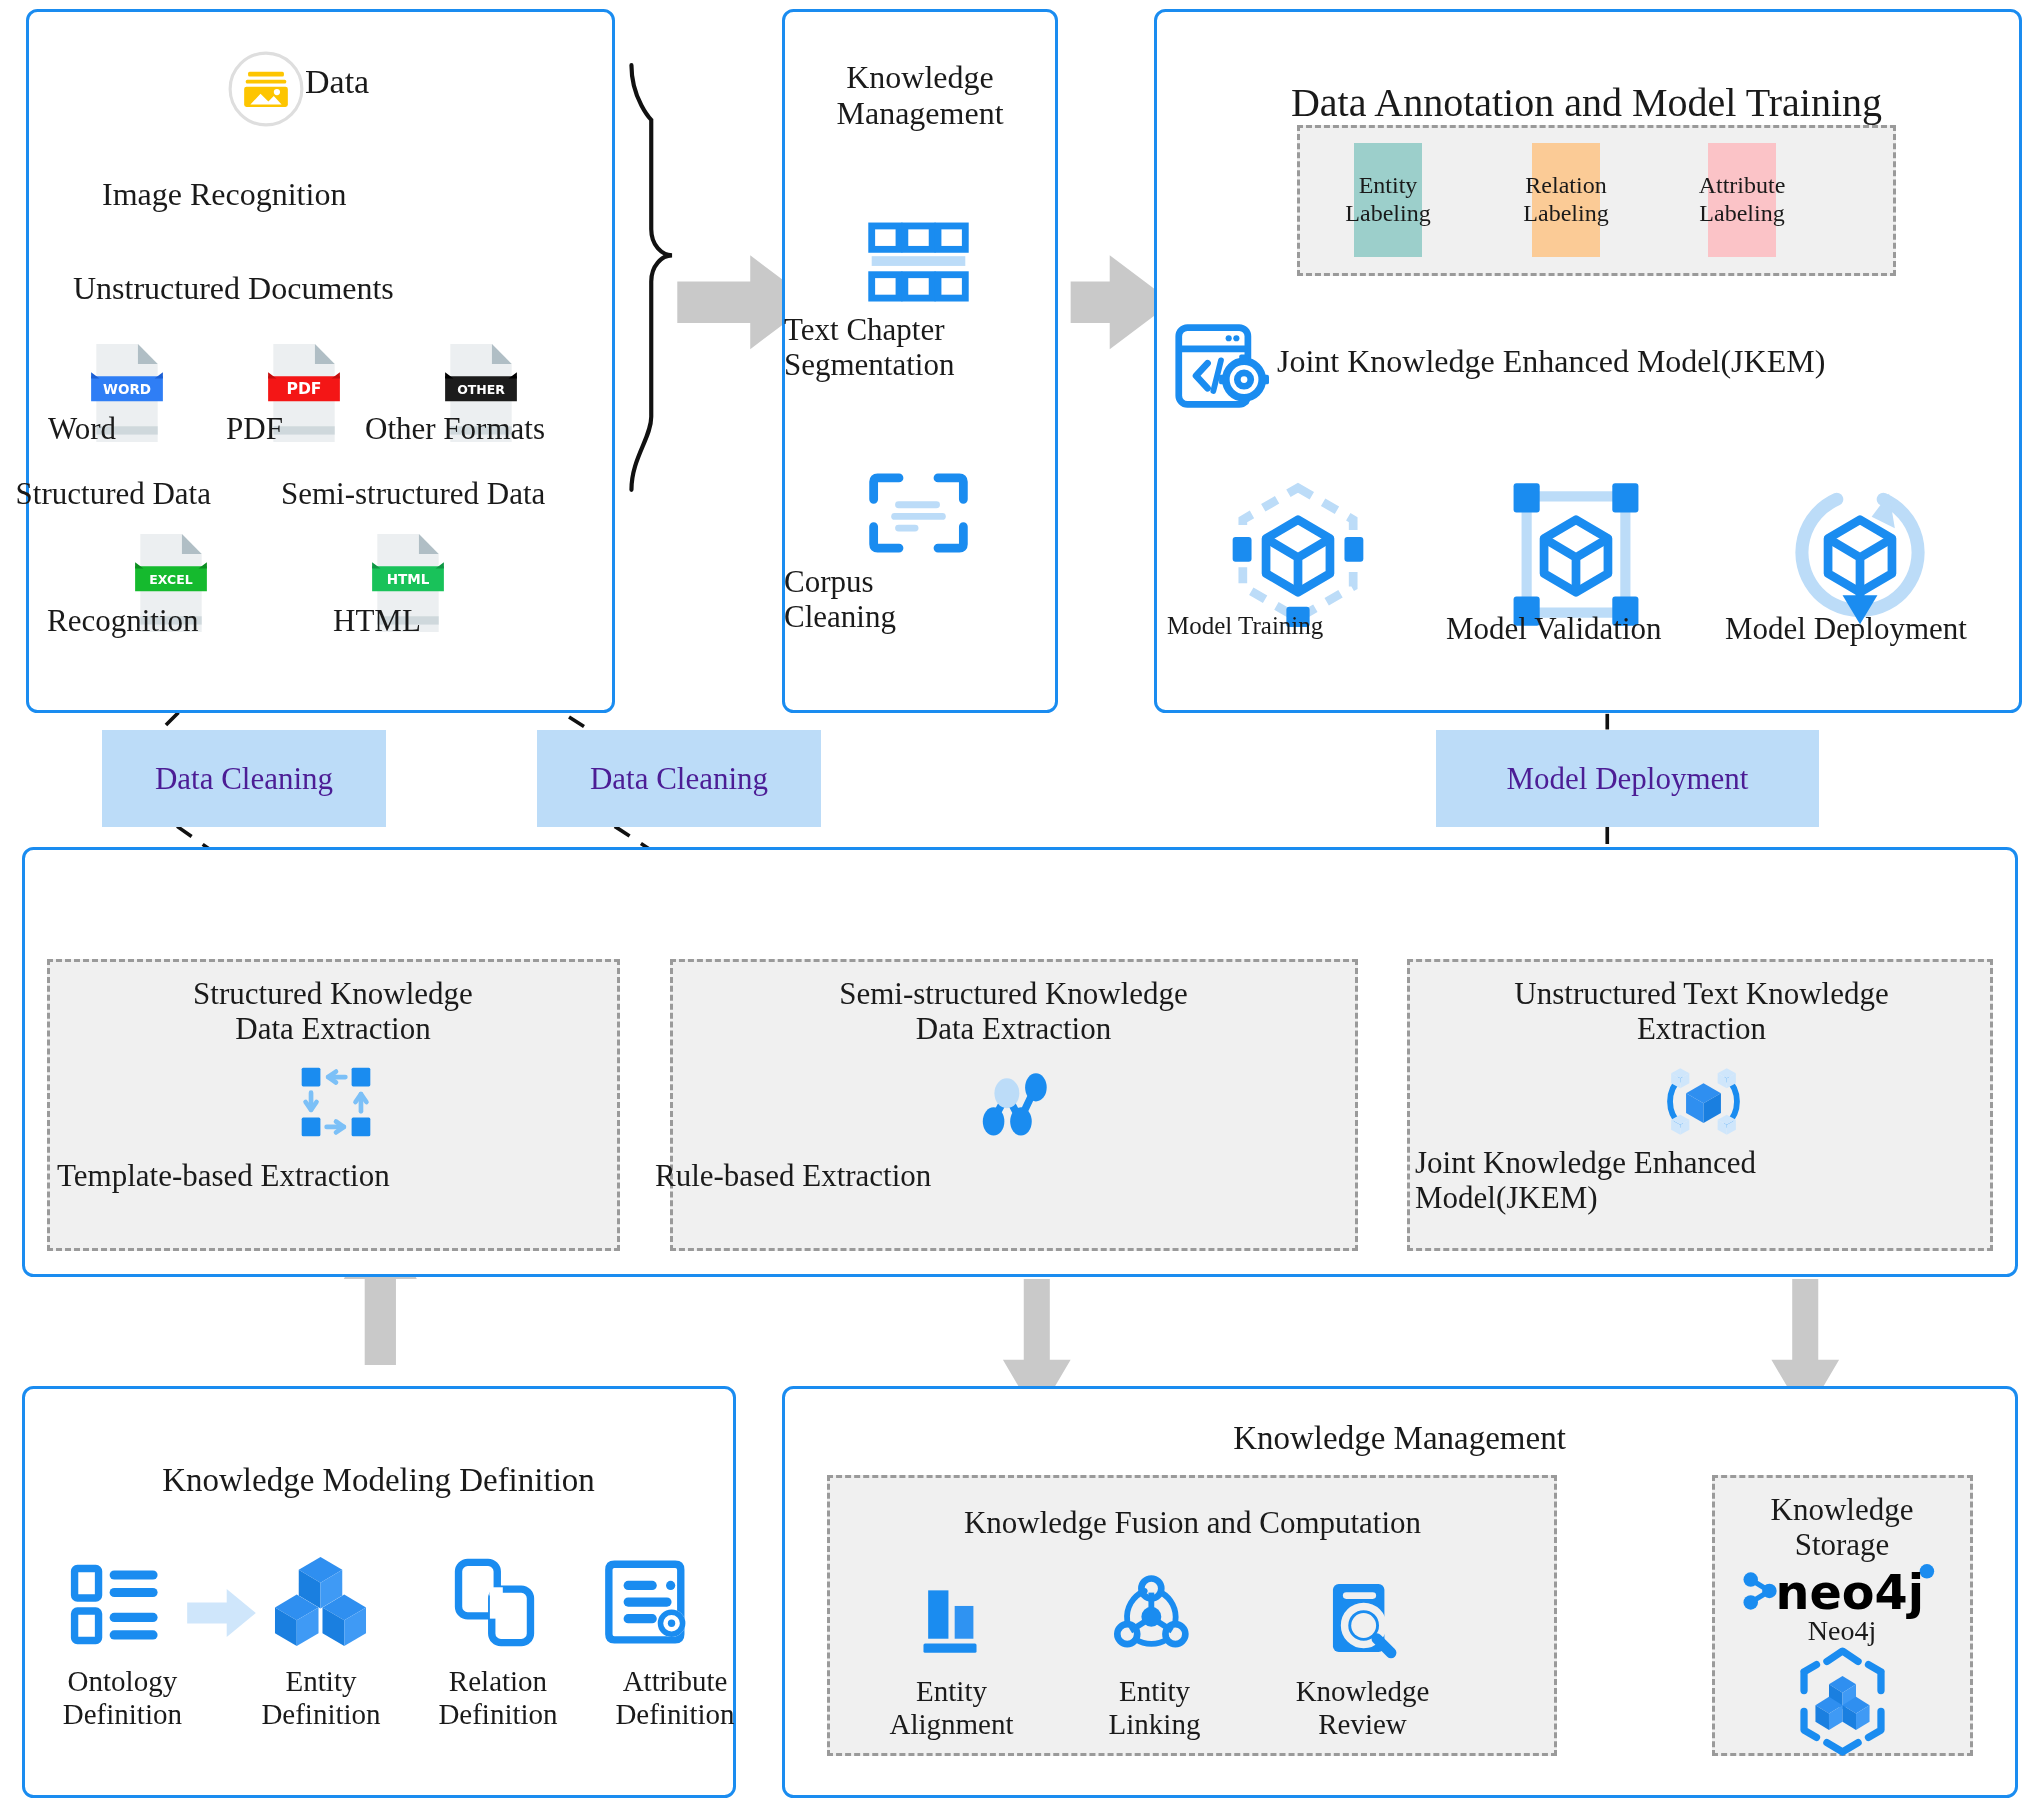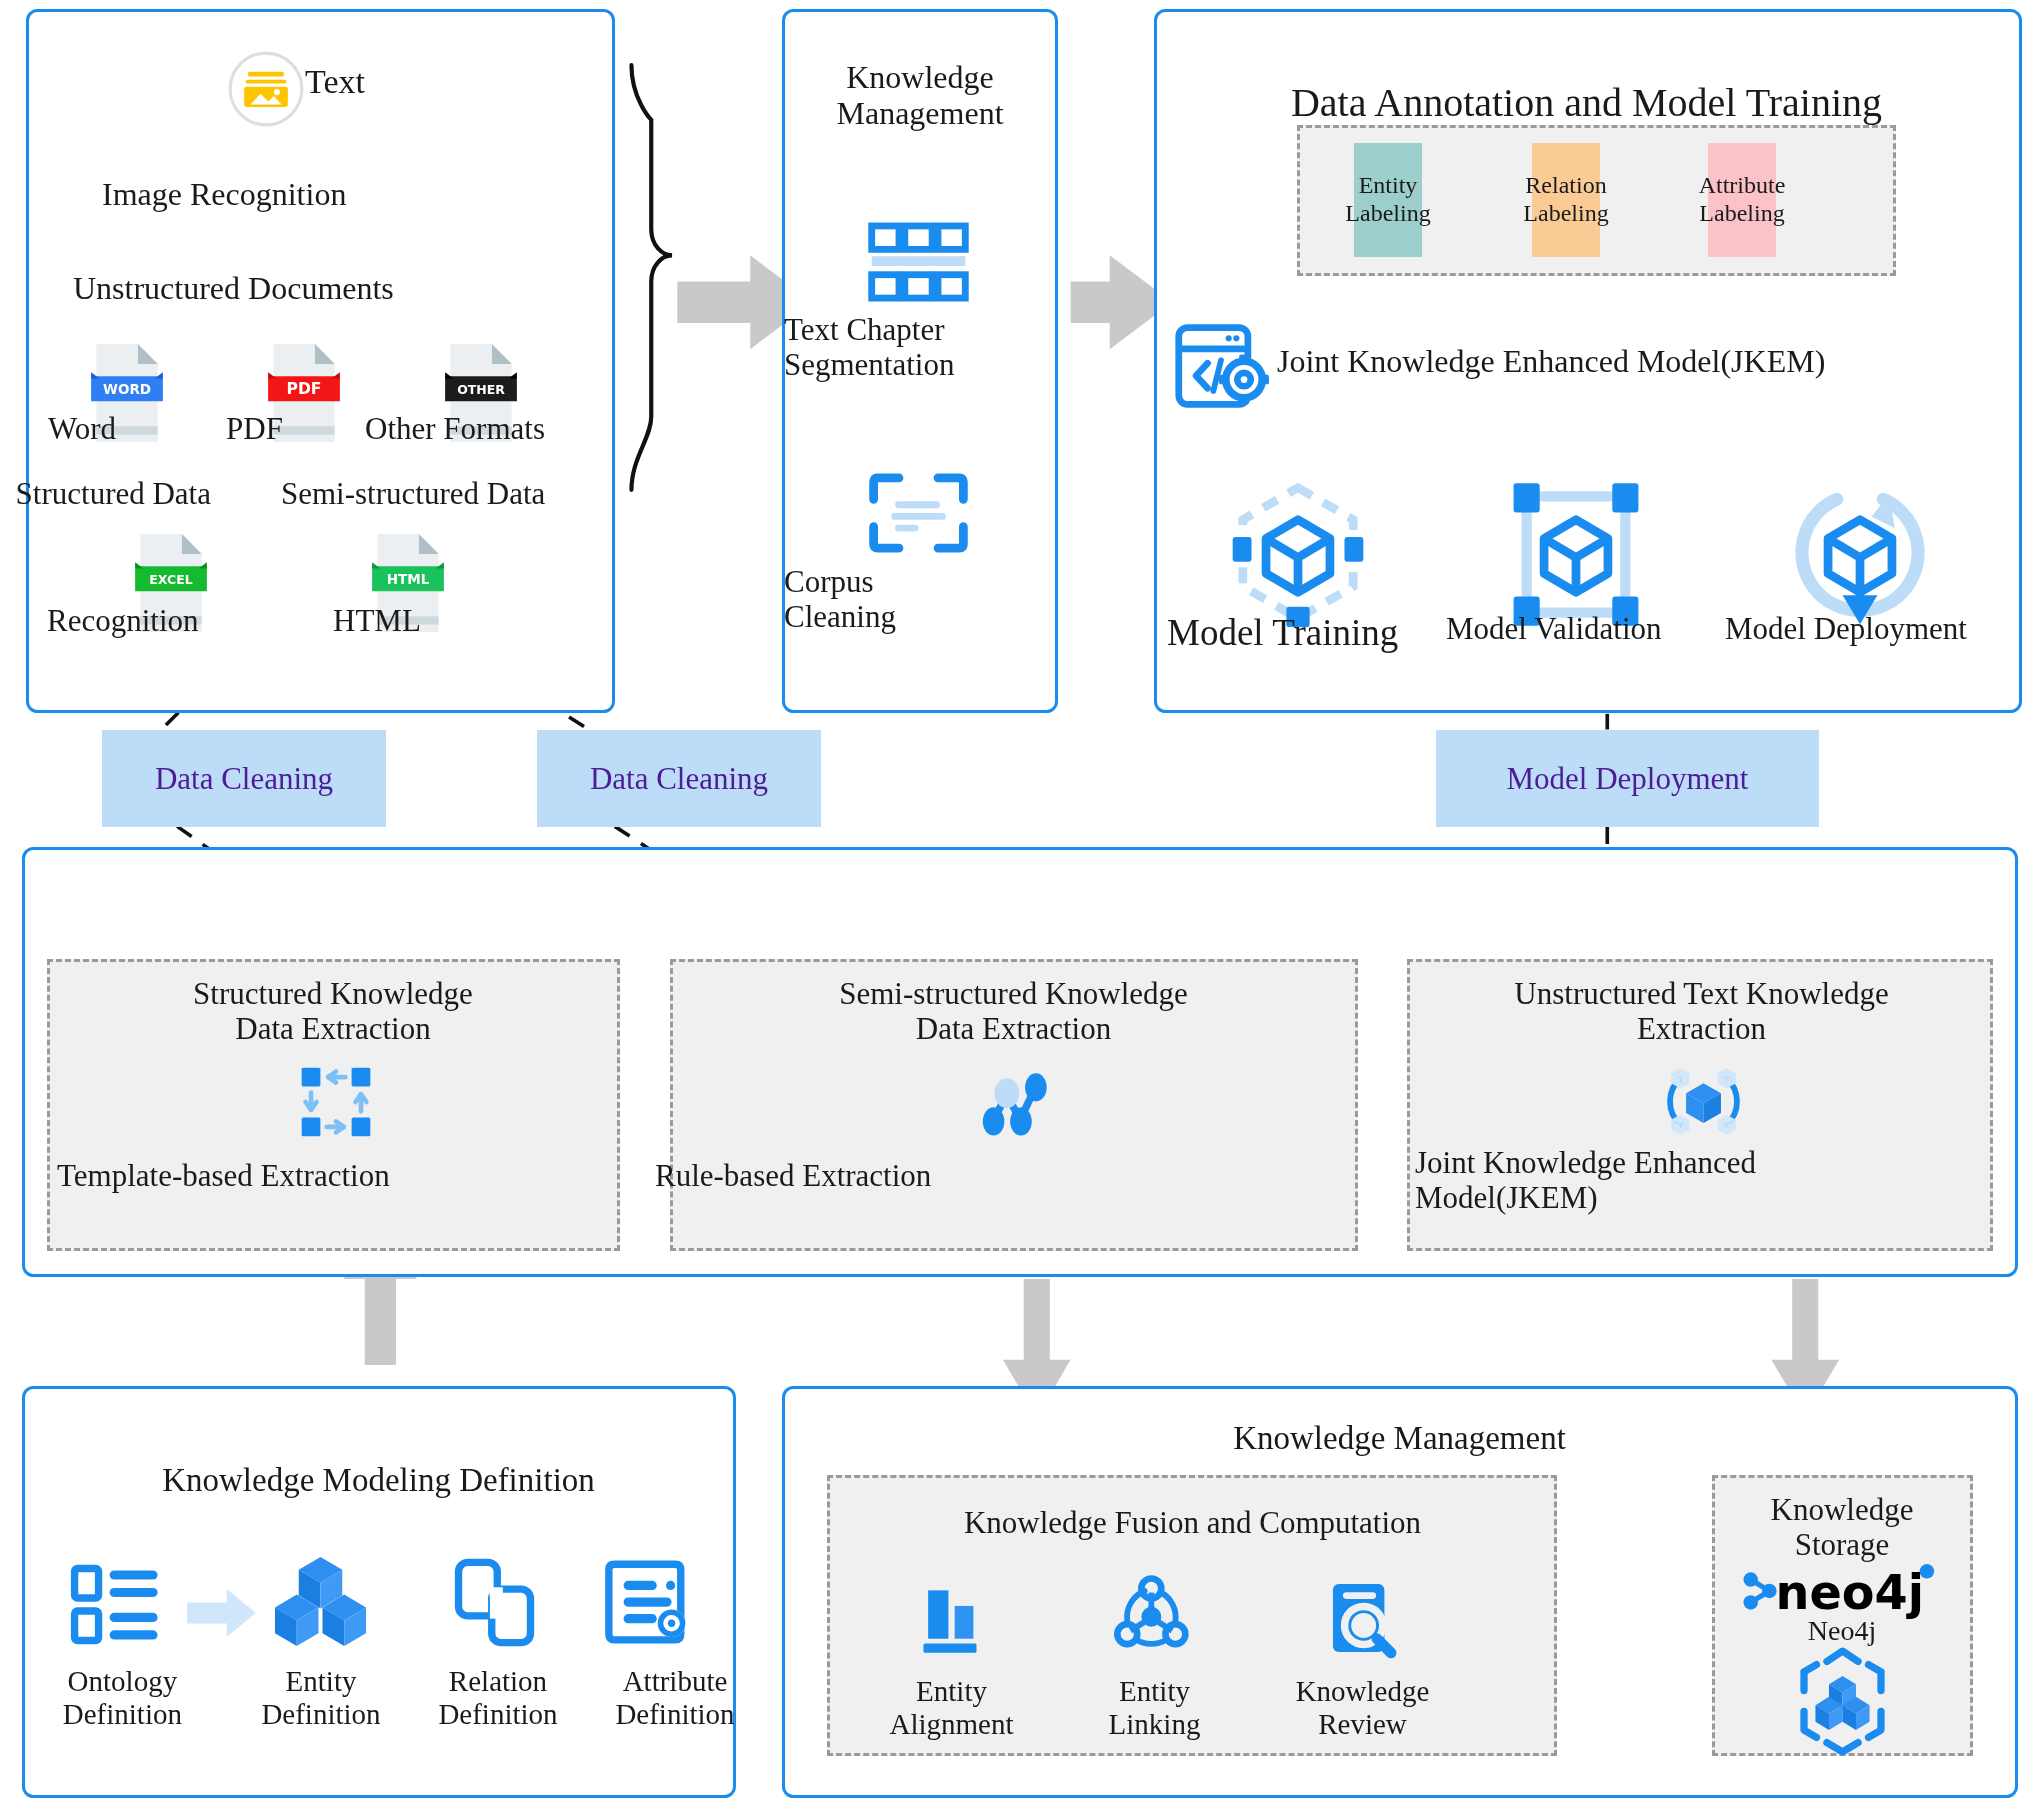--- a/index.html
+++ b/index.html
@@ -82,21 +82,21 @@
   <div class="ic" style="left:227px;top:50px;width:78px;height:78px;">
     <svg width="78" height="78" viewBox="0 0 100 100">
       <circle cx="50" cy="50" r="46" fill="#fff" stroke="#dedede" stroke-width="4"></circle>
       <rect x="27" y="28" width="46" height="6" rx="2" fill="#fdc500"></rect>
       <rect x="24" y="38" width="52" height="5" rx="2" fill="#fdc500"></rect>
       <rect x="22" y="47" width="56" height="26" rx="3" fill="#fdc500"></rect>
       <path d="M30 70 L43 56 L53 66 L60 59 L70 70 z" fill="#fff"></path>
       <circle cx="64" cy="54" r="4" fill="#fff"></circle>
     </svg>
   </div>
-  <div class="lbl" style="left:305px;top:63px;width:177px;text-align:left;font-size:34px;">Text</div>
+  <div class="lbl" style="left:305px;top:63px;width:177px;text-align:left;font-size:34px;">Data</div>
 
   <div class="lbl" style="left:102px;top:177px;width:417px;font-size:32px;">Image Recognition</div>
 
   <div class="lbl" style="left:73px;top:271px;width:474px;font-size:32px;">Unstructured Documents</div>
 
   <div class="ic" style="left:88px;top:341px;width:78px;height:104px;">
     <svg width="78" height="104" viewBox="0 0 75 100">
       <path d="M8 3 h40 l19 19 v75 h-59 z" fill="#eceff1"></path>
       <path d="M48 3 l19 19 h-19 z" fill="#b0bec5"></path>
       <rect x="8" y="82" width="59" height="8" fill="#cfd8dc"></rect>
@@ -257,21 +257,21 @@
   <div class="ic" style="left:1787px;top:479px;width:146px;height:151px;">
     <svg width="146" height="151" viewBox="0 0 100 104">
       <path d="M66 14 A40 40 0 1 1 34 14" fill="none" stroke="#bcdcf8" stroke-width="9" stroke-linecap="round"></path>
       <path d="M70 10 L74 34 L58 26 z" fill="#bcdcf8"></path>
       <path d="M50 28 L72 41 L72 65 L50 78 L28 65 L28 41 z" fill="none" stroke="#1a8cf0" stroke-width="6" stroke-linejoin="round"></path>
       <path d="M28 41 L50 54 L72 41 M50 54 L50 84" fill="none" stroke="#1a8cf0" stroke-width="6" stroke-linejoin="round"></path>
       <path d="M50 100 L38 80 L62 80 z" fill="#1a8cf0"></path>
     </svg>
   </div>
 
-  <div class="lbl" style="left:1167px;top:612px;width:261px;font-size:37px;">Model Training</div>
+  <div class="lbl" style="left:1167px;top:612px;width:261px;font-size:25px;">Model Training</div>
   <div class="lbl" style="left:1446px;top:612px;width:261px;font-size:31px;">Model Validation</div>
   <div class="lbl" style="left:1725px;top:612px;width:271px;font-size:31px;">Model Deployment</div>
 
   <div class="bluebox" style="left:102px;top:730px;width:284px;height:97px;">Data Cleaning</div>
   <div class="bluebox" style="left:537px;top:730px;width:284px;height:97px;">Data Cleaning</div>
   <div class="bluebox" style="left:1436px;top:730px;width:383px;height:97px;">Model Deployment</div>
 
   <div class="panel" style="left:22px;top:847px;width:1996px;height:430px;"></div>
 
   <div class="dashbox" style="left:47px;top:959px;width:573px;height:292px;"></div>

